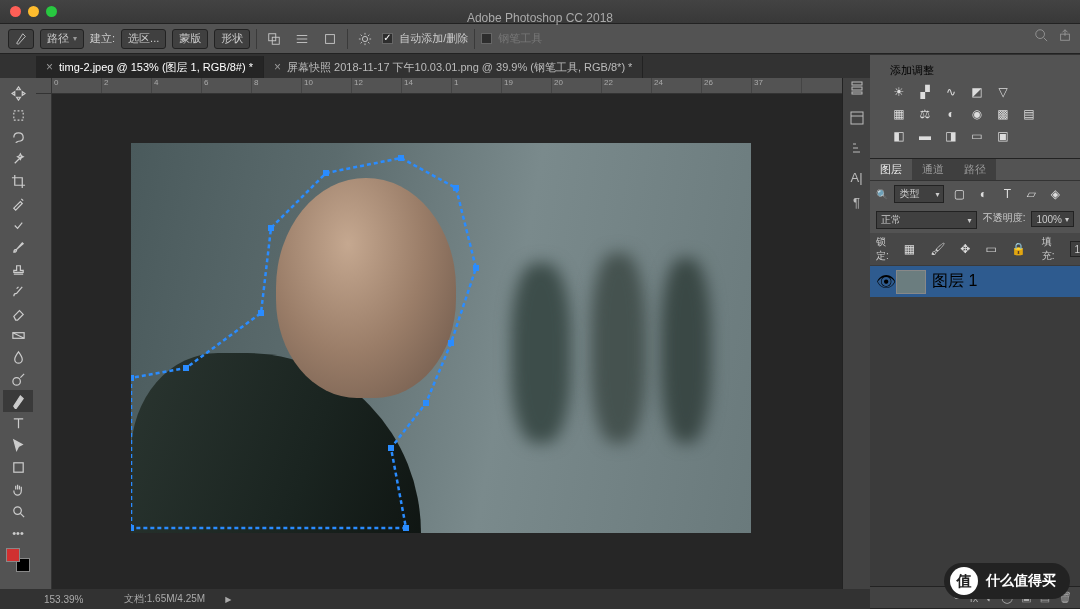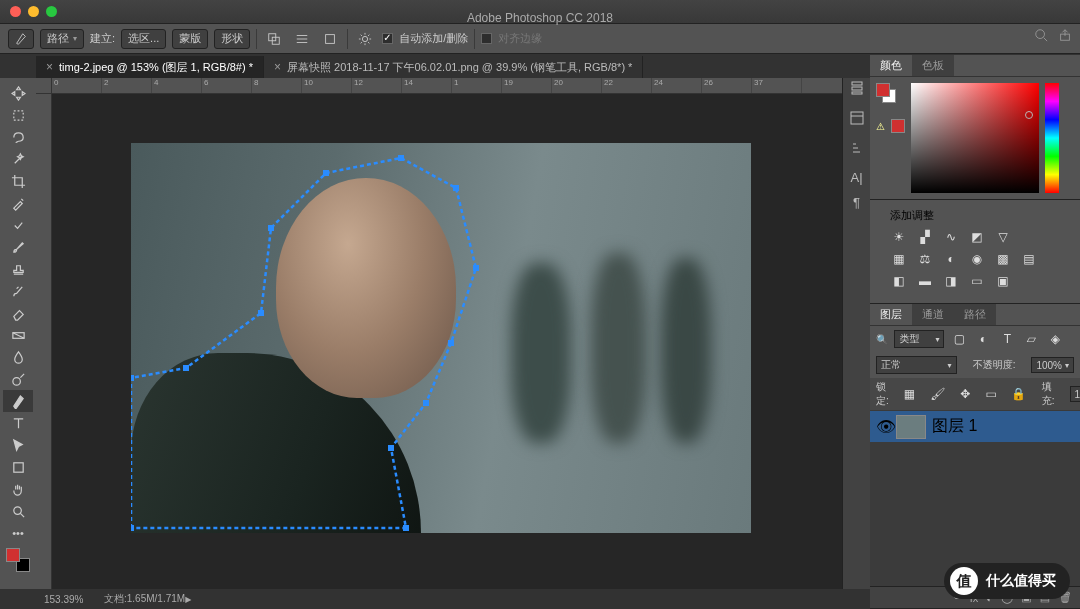--- a/index.html
+++ b/index.html
@@ -43,21 +43,21 @@
 .photo{position:absolute;inset:0;background:linear-gradient(100deg,#4a5a5c 0%,#5b6b6d 30%,#7a8a8c 60%,#6a7a7c 100%);}
 .figure{position:absolute;left:0;top:20px;width:360px;height:370px;}
 .figure .head{position:absolute;left:145px;top:15px;width:180px;height:220px;border-radius:50% 50% 45% 45%;background:radial-gradient(ellipse at 40% 30%,#c5a890,#9a7d68 50%,#6a5548);}
 .figure .body{position:absolute;left:0;top:190px;width:290px;height:200px;background:linear-gradient(110deg,#2a3530,#1a2420 60%,#0f1512);border-radius:30% 60% 0 0/ 50% 90% 0 0;}
 .blurshapes{position:absolute;right:0;top:0;width:260px;height:390px;}
 .blurshapes .b{position:absolute;border-radius:40%;filter:blur(8px);}
 .b1{left:20px;top:120px;width:60px;height:180px;background:#3d4d4a;}
 .b2{left:100px;top:110px;width:55px;height:190px;background:#45524f;}
 .b3{left:170px;top:115px;width:50px;height:185px;background:#3a4845;}
 .path{position:absolute;inset:0;}
-.status{position:absolute;left:36px;right:210px;bottom:0;height:20px;background:#323232;color:#aaa;font-size:10px;display:flex;align-items:center;padding:0 8px;}
+.status{position:absolute;left:36px;right:210px;bottom:0;height:20px;background:#323232;color:#aaa;font-size:10px;display:flex;align-items:center;padding:0 8px;gap:20px;}
 .status .zoom{width:60px;}
 .dockstrip{position:absolute;right:210px;top:78px;width:28px;bottom:20px;background:#424242;border-left:1px solid #222;display:flex;flex-direction:column;align-items:center;padding-top:2px;gap:10px;color:#bbb;}
 .dockstrip svg{width:16px;height:16px;}
 .panels{position:absolute;right:0;top:55px;width:210px;bottom:0;background:#323232;display:flex;flex-direction:column;}
 .panel{background:#535353;margin:0;border-bottom:1px solid #222;}
 .ptabs{display:flex;height:22px;border-bottom:1px solid #333;}
 .ptab{padding:0 10px;font-size:11px;color:#999;display:flex;align-items:center;}
 .ptab.active{color:#eee;background:#535353;}
 .ptab:not(.active){background:#3f3f3f;}
 .pbody{padding:6px;font-size:10px;color:#ccc;}
@@ -70,21 +70,21 @@
 .cp-field::after{content:"";position:absolute;inset:0;background:linear-gradient(to bottom,rgba(0,0,0,0),#000);}
 .cp-ring{position:absolute;right:6px;top:28px;width:8px;height:8px;border:1px solid #fff;border-radius:50%;}
 .cp-hue{width:14px;height:110px;background:linear-gradient(to bottom,red,magenta,blue,cyan,lime,yellow,red);}
 .cp-row2{display:flex;gap:6px;align-items:center;margin-top:6px;}
 .cp-row2 .warn{color:#ff9;}
 .cp-row2 .sm{width:14px;height:14px;background:#d03030;border:1px solid #888;}
 .adj-body{padding:8px 20px;}
 .adj-title{font-size:11px;margin-bottom:6px;}
 .adj-row{display:flex;gap:8px;margin-bottom:6px;}
 .adj-ico{width:18px;height:16px;color:#ddd;display:flex;align-items:center;justify-content:center;font-size:12px;}
-.lay-mix{display:flex;gap:16px;align-items:center;padding:4px 6px;font-size:10px;color:#ccc;}
+.lay-mix{display:flex;gap:6px;padding:4px 6px;font-size:10px;color:#ccc;}
 .lay-mix .sel{flex:1;height:18px;background:#404040;border:1px solid #222;padding:0 4px;display:flex;align-items:center;justify-content:space-between;}
 .lay-filter{display:flex;gap:6px;align-items:center;padding:4px 6px;font-size:10px;color:#ccc;}
 .lay-lock{display:flex;gap:15px;align-items:center;padding:2px 6px;font-size:10px;color:#ccc;background:#474747;}
 .lay-list{}
 .layer{display:flex;align-items:center;height:32px;padding:0 6px;gap:6px;background:#535353;border-top:1px solid #3a3a3a;}
 .layer.sel{background:#2e5b8f;}
 .eye{width:14px;text-align:center;}
 .thumb{width:30px;height:24px;background:#6b7d7f;border:1px solid #888;}
 .lay-foot{height:22px;background:#424242;border-top:1px solid #222;display:flex;align-items:center;justify-content:flex-end;gap:8px;padding:0 8px;color:#aaa;font-size:11px;}
 .badge{position:absolute;right:10px;bottom:10px;height:36px;background:#222;border-radius:18px;display:flex;align-items:center;padding:0 14px 0 6px;gap:8px;color:#fff;font-size:14px;font-weight:600;}
@@ -144,41 +144,41 @@
   <div class="ico-btn">
       <svg viewBox="0 0 16 16" stroke="#ccc" fill="none">
         <circle cx="8" cy="8" r="3"></circle>
         <path d="M8 1v2M8 13v2M1 8h2M13 8h2M3 3l1.5 1.5M11.5 11.5L13 13M3 13l1.5-1.5M11.5 4.5L13 3"></path>
       </svg>
     </div>
   <span class="cb on"></span>
   <span class="lbl">自动添加/删除</span>
   <div class="vsep"></div>
   <span class="cb"></span>
-  <span class="lbl" style="color:#777">对齐边缘</span>
+  <span class="lbl" style="color:#777">钢笔工具</span>
 </div>
 <div class="top-right-icons">
   <span><svg width="14" height="14" viewBox="0 0 16 16" stroke="#999" fill="none">
         <circle cx="7" cy="7" r="5"></circle>
         <path d="M11 11l4 4"></path>
       </svg></span>
   <span><svg width="14" height="14" viewBox="0 0 16 16" stroke="#999" fill="none">
         <rect x="3" y="7" width="10" height="7"></rect>
         <path d="M8 2v7M5 5l3-3 3 3"></path>
       </svg></span>
 </div>
 
 <div class="tabs">
   <div class="tab active">
       <span class="x">×</span>
       <span>timg-2.jpeg @ 153% (图层 1, RGB/8#) *</span>
     </div>
   <div class="tab">
       <span class="x">×</span>
-      <span>屏幕快照 2018-11-17 下午06.02.01.png @ 39.9% (钢笔工具, RGB/8*) *</span>
+      <span>屏幕快照 2018-11-17 下午10.03.01.png @ 39.9% (钢笔工具, RGB/8*) *</span>
     </div>
 </div>
 
 <div class="workspace">
 
   <div class="toolbox">
     <div class="tb-btn">
         <svg viewBox="0 0 16 16">
           <path d="M8 1l2 3H6zM8 15l-2-3h4zM1 8l3-2v4zM15 8l-3 2V6z"></path>
         </svg>
@@ -356,44 +356,20 @@
       </svg></div>
   <div><svg viewBox="0 0 16 16" stroke="#bbb" fill="none">
         <path d="M4 4h3M4 8h5M4 12h7"></path>
       </svg></div>
   <div style="font-size:13px;color:#bbb">A|</div>
   <div style="font-size:13px;color:#bbb">¶</div>
 </div>
 
 <div class="panels">
 
-  <div class="panel">
-    <div class="ptabs">
-      <div class="ptab active">颜色</div>
-      <div class="ptab">色板</div>
-    </div>
-    <div class="pbody">
-      <div class="color-picker">
-        <div>
-          <div class="cp-sw">
-              <div class="s s2"></div>
-              <div class="s s1"></div>
-            </div>
-          <div class="cp-row2">
-              <span class="warn">⚠</span>
-              <div class="sm"></div>
-            </div>
-        </div>
-        <div class="cp-field">
-            <div class="cp-ring"></div>
-          </div>
-        <div class="cp-hue"></div>
-      </div>
-    </div>
-  </div>
 
   <div class="panel">
     <div class="adj-body">
       <div class="adj-title">添加调整</div>
       <div class="adj-row">
         <div class="adj-ico">☀</div>
         <div class="adj-ico">▞</div>
         <div class="adj-ico">∿</div>
         <div class="adj-ico">◩</div>
         <div class="adj-ico">▽</div>
@@ -473,20 +449,20 @@
       <span>◯</span>
       <span>▣</span>
       <span>▤</span>
       <span>🗑</span>
     </div>
   </div>
 </div>
 
 <div class="status">
   <div class="zoom">153.39%</div>
-  <div>文档:1.65M/1.71M</div>
+  <div>文档:1.65M/4.25M</div>
   <span style="font-size:8px">▶</span>
 </div>
 
 <div class="badge">
   <div class="c">值</div>
   <span>什么值得买</span>
 </div>
 
 </body></html>

